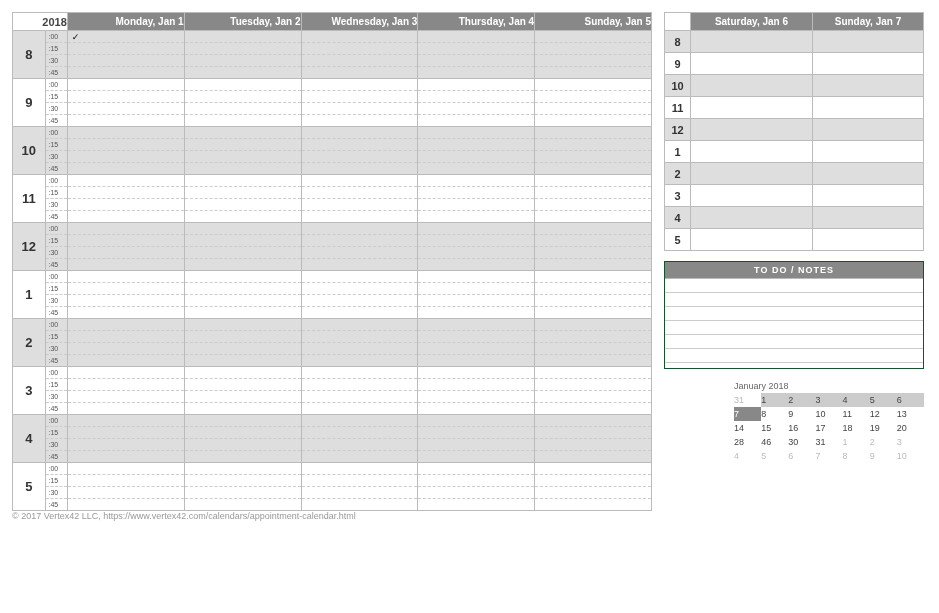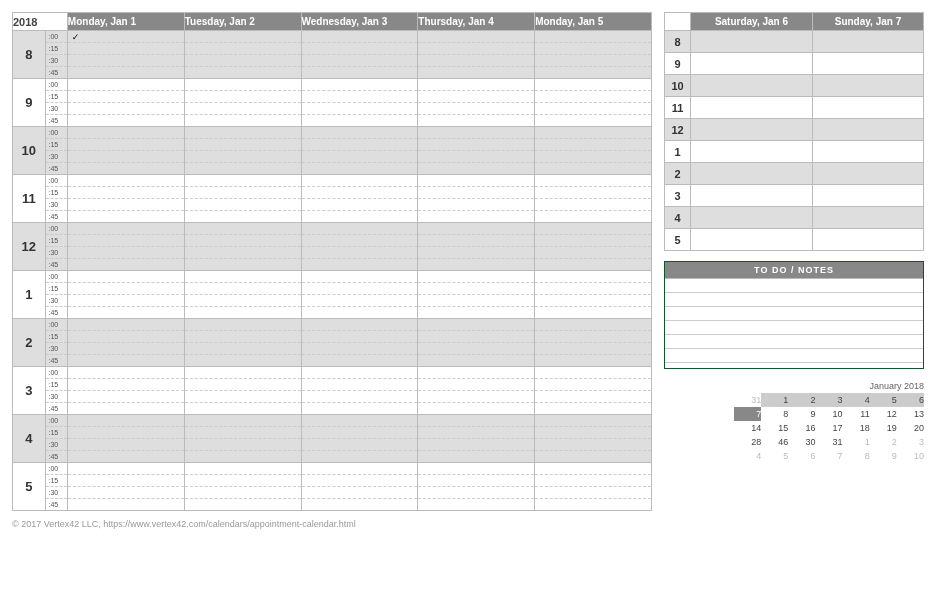--- a/index.html
+++ b/index.html
@@ -16,21 +16,21 @@
 table { border-collapse: collapse; width: 100%; }
 td, th { border: 1px solid #bbb; }
 
 
 .weekday-header th {
   background: #888888;
   color: #fff;
   font-size: 10px;
   font-weight: bold;
   height: 18px;
-  text-align: left;
+  text-align: right;
 }
 .weekday-header th.year {
   background: #fff;
   color: #444;
   font-size: 11px;
   font-weight: bold;
 }
 .hour-cell {
   width: 32px;
   text-align: center;
@@ -100,47 +100,47 @@
   font-weight: bold;
   text-align: center;
   letter-spacing: 1px;
   padding: 3px 0;
 }
 .todo-lines { height: 90px; background: repeating-linear-gradient(#fff, #fff 13px, #ccc 13px, #ccc 14px); border-top: 1px solid #bbb; }
 
 
 .mini-cal { font-size: 10px; margin-left: auto; width: 190px; }
 .mini-title { text-align: center; font-weight: normal; font-size: 12px; padding: 2px 0; color: #444; }
-.mini-cal td, .mini-cal th { border: none; text-align: right; width: 27px; height: 14px; font-size: 9px; color: #444; }
+.mini-cal td, .mini-cal th { border: none; text-align: left; width: 27px; height: 14px; font-size: 9px; color: #444; }
 .mini-cal th { font-weight: normal; color: #666; }
 .mini-cal .other { color: #bbb; }
 .mini-cal .hl { background: #888; color: #fff; }
 .mini-cal .hl-light { background: #ccc; }
 
 .footer {
   font-size: 9px;
   color: #999;
-  margin-top: 8px;
+  margin-top: 0;
 }
 </style>
 </head>
 <body>
 
 <div class="container">
 
   <div class="left-panel">
     <table>
       <thead class="weekday-header">
         <tr>
           <th class="year" colspan="2">2018</th>
           <th>Monday, Jan 1</th>
           <th>Tuesday, Jan 2</th>
           <th>Wednesday, Jan 3</th>
           <th>Thursday, Jan 4</th>
-          <th>Monday, Jan 5</th>
+          <th>Sunday, Jan 5</th>
         </tr>
       </thead>
       <tbody id="weekday-body">
           <tr>
             <td rowspan="4" class="hour-cell shaded">8</td>
             <td class="min-cell shaded first">:00</td>
             <td class="slot shaded first">✓</td>
             <td class="slot shaded first"></td>
             <td class="slot shaded first"></td>
             <td class="slot shaded first"></td>

